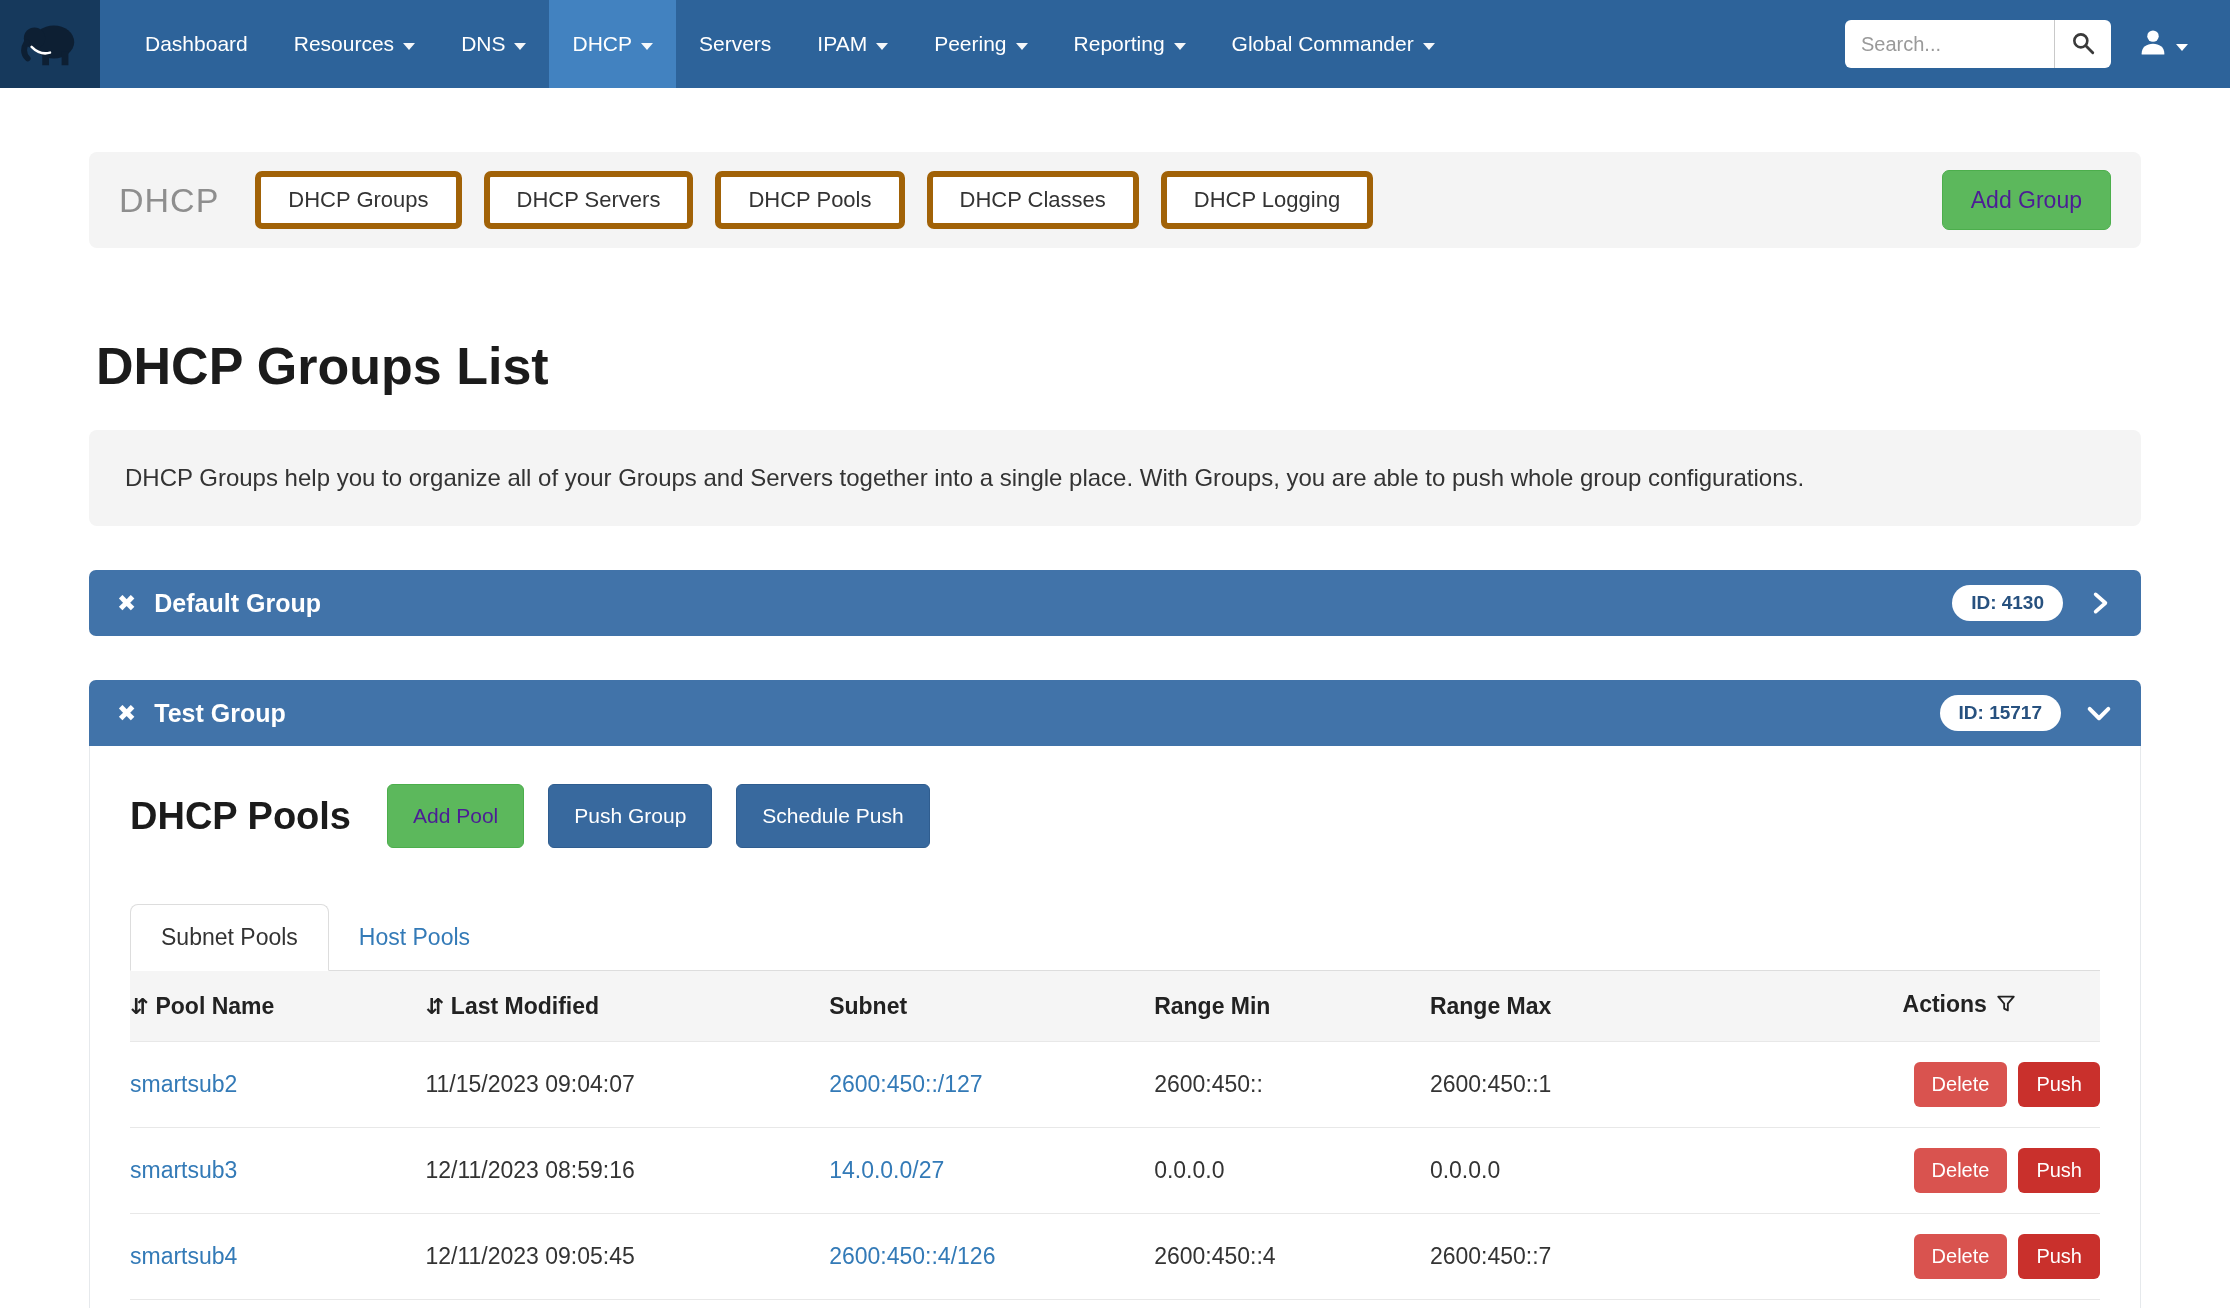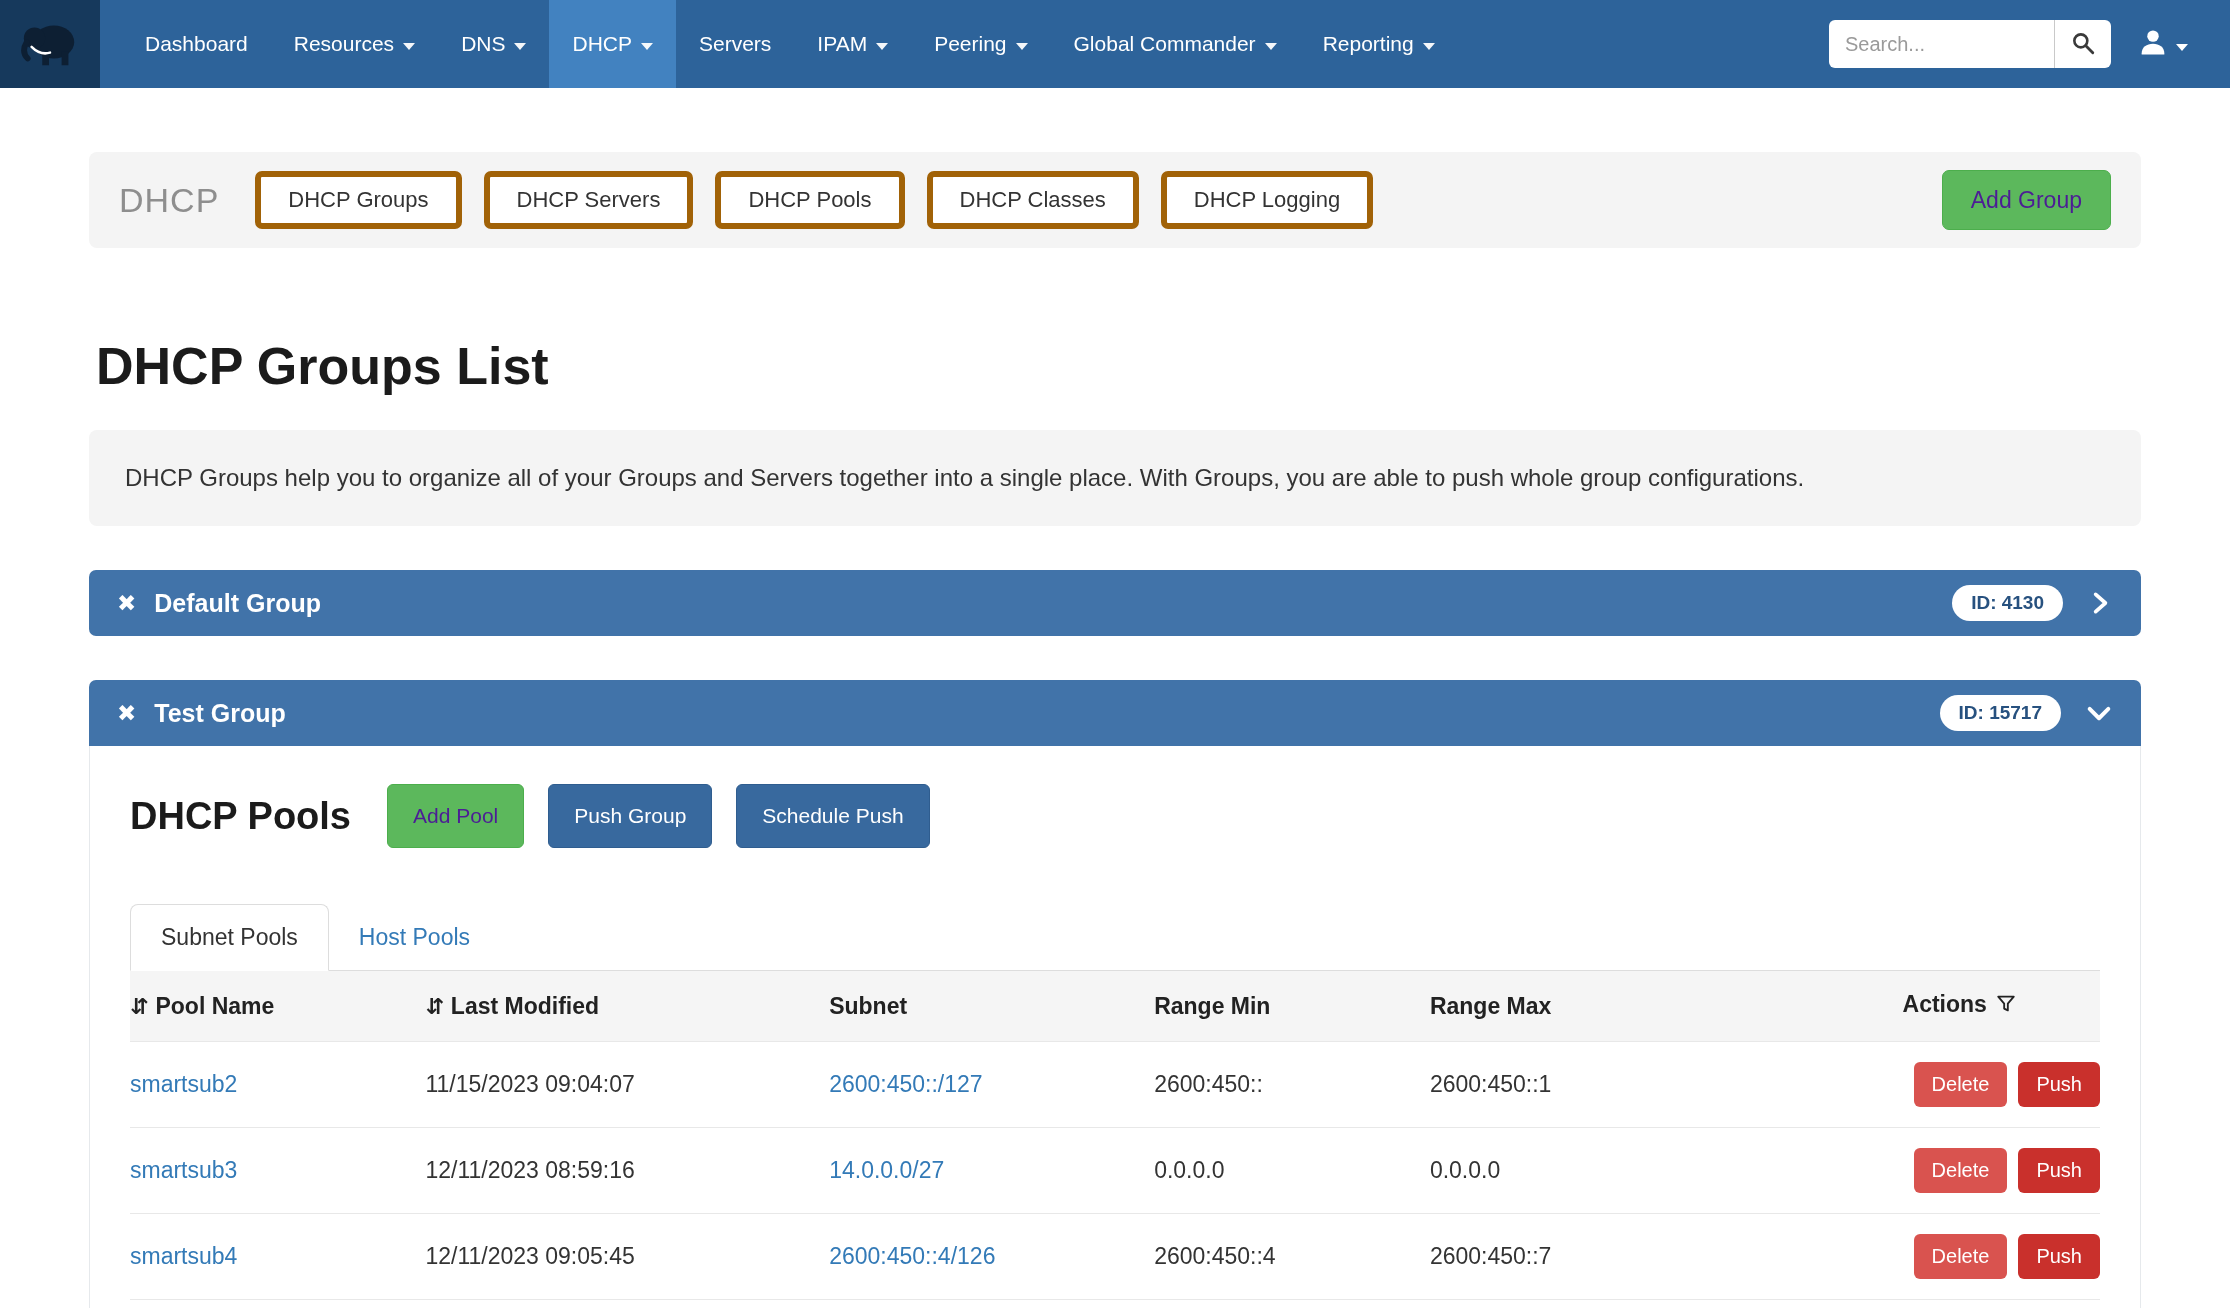--- a/index.html
+++ b/index.html
@@ -41,21 +41,21 @@
     border-top: 7px solid rgba(255,255,255,0.95);
     margin-top: 4px;
   }
   .nav-right {
     margin-left: auto;
     display: flex; align-items: center;
     gap: 26px; padding-right: 42px;
   }
   .search-group { display: flex; height: 48px; border-radius: 6px; overflow: hidden; }
   .search-input {
-    width: 226px; border: none; outline: none;
+    width: 210px; border: none; outline: none;
     padding: 0 16px; font-size: 20px;
     font-family: "Liberation Sans", sans-serif;
     color: #333; background: #fff;
     border-right: 1px solid #c9c9c9;
   }
   .search-input::placeholder { color: #9a9a9a; }
   .search-btn {
     width: 56px; background: #fff; border: none;
     display: flex; align-items: center; justify-content: center;
     cursor: pointer;
@@ -222,25 +222,25 @@
       </a>
     <a class="nav-item">
         <span>IPAM</span>
         <span class="caret"></span>
       </a>
     <a class="nav-item">
         <span>Peering</span>
         <span class="caret"></span>
       </a>
     <a class="nav-item">
+        <span>Reporting</span>
+        <span class="caret"></span>
+      </a>
+    <a class="nav-item">
         <span>Global Commander</span>
-        <span class="caret"></span>
-      </a>
-    <a class="nav-item">
-        <span>Reporting</span>
         <span class="caret"></span>
       </a>
   </nav>
 
   <div class="nav-right">
     <div class="search-group">
       <input class="search-input" type="text" placeholder="Search..." style="">
       <button class="search-btn">
         <span>
           <svg width="26" height="26" viewBox="0 0 24 24">

